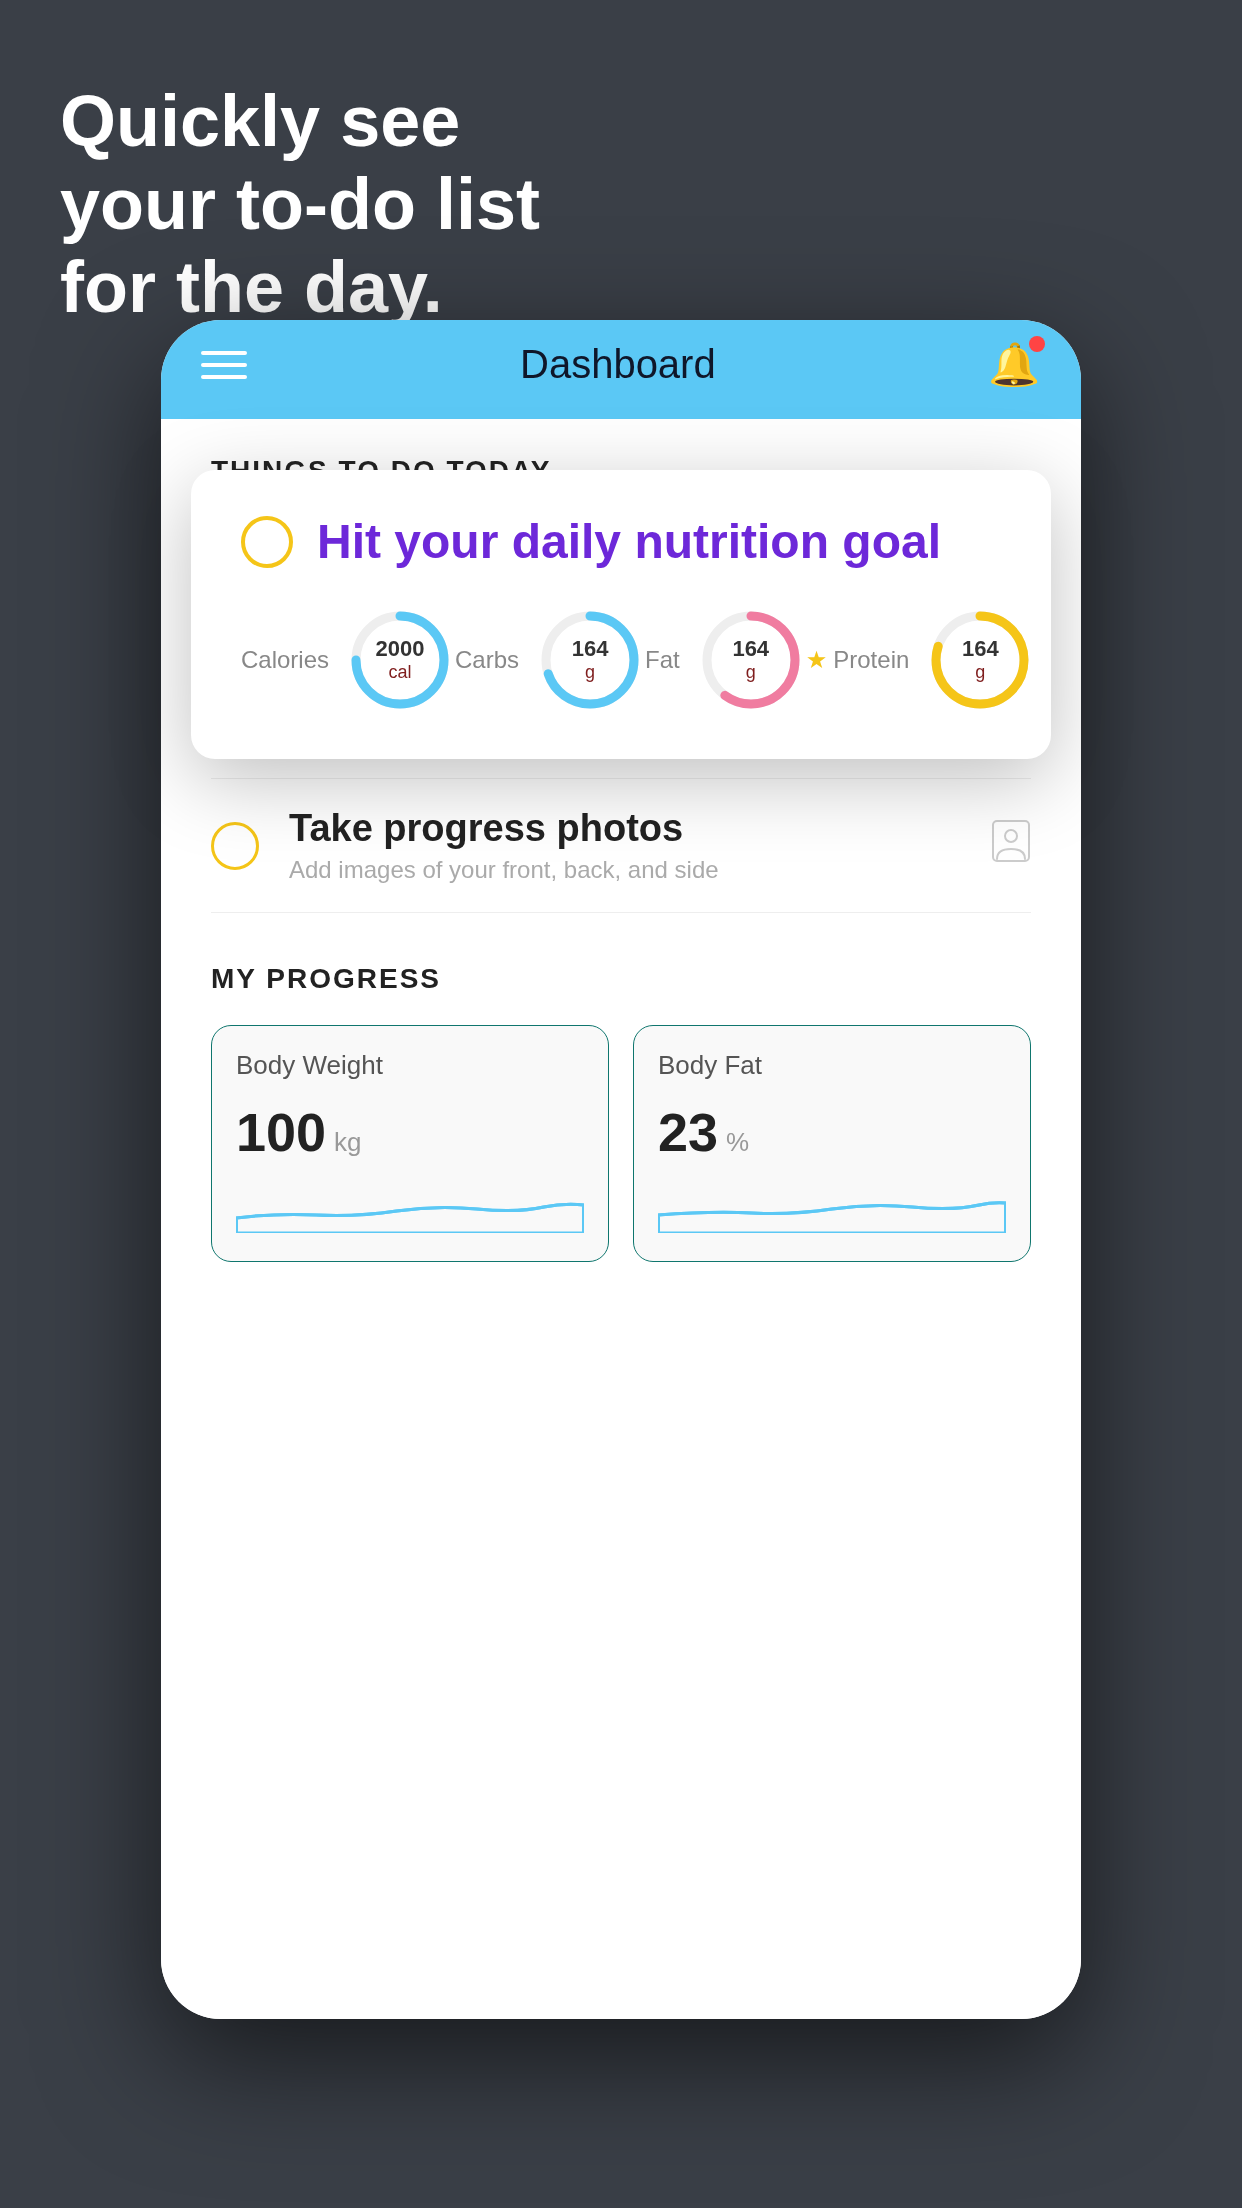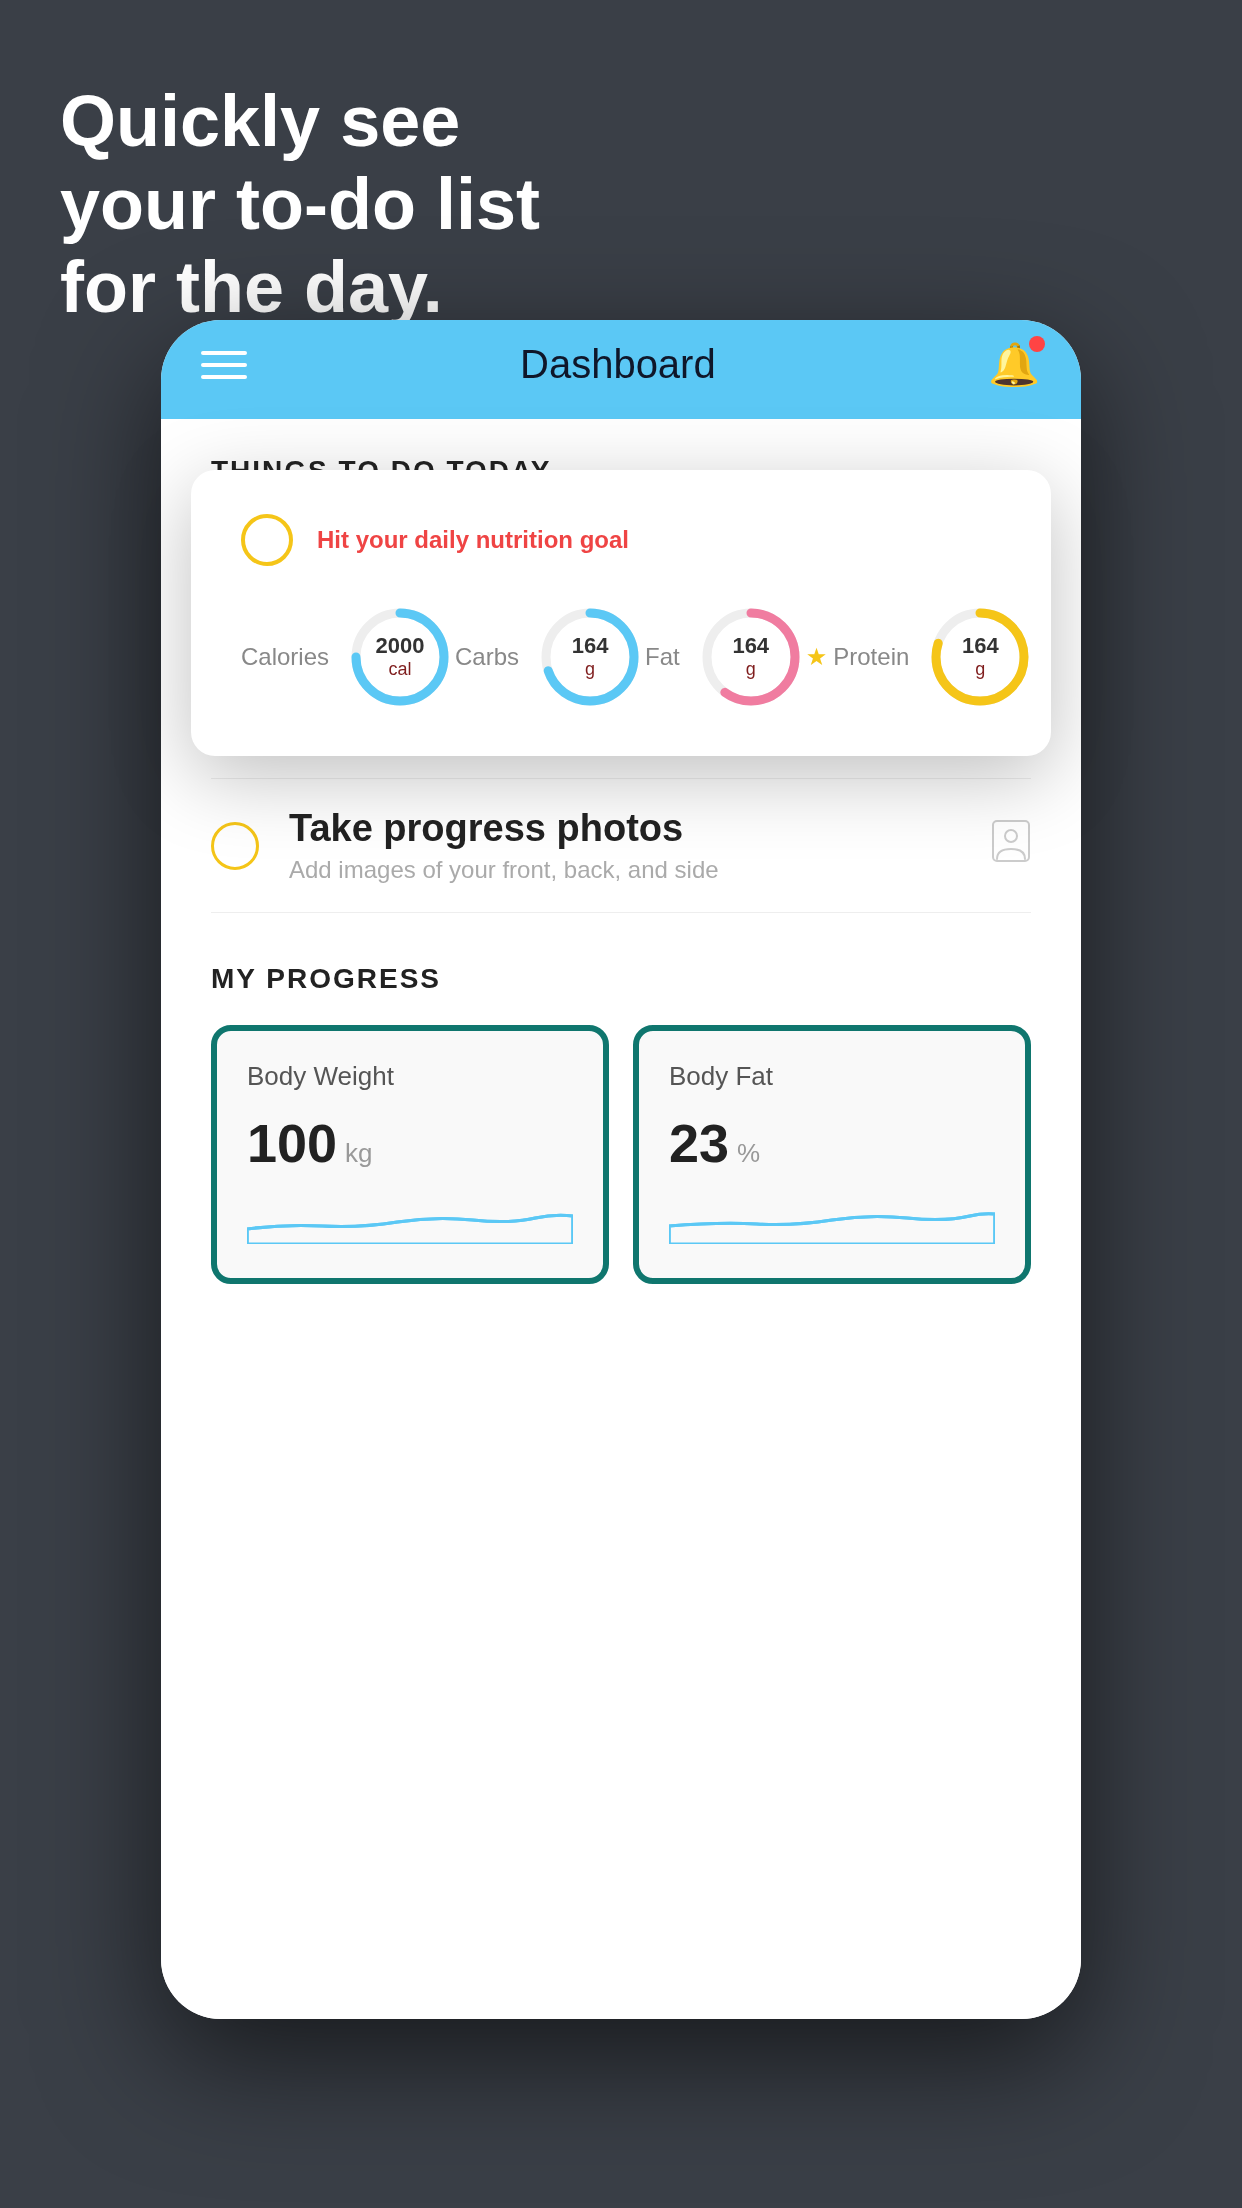--- a/index.html
+++ b/index.html
@@ -180,23 +180,23 @@
       margin-bottom: 36px;
     }
     .circle-check {
       width: 52px;
       height: 52px;
       border-radius: 50%;
       border: 4px solid #f5c518;
       flex-shrink: 0;
     }
     .card-title {
-      font-size: 24px;
+      font-size: 48px;
       font-weight: 600;
-      color: #ef4444;
+      color: #6d28d9;
     }
 
     
     .nutrition-circles {
       display: flex;
       justify-content: space-around;
       align-items: flex-start;
     }
     .nutrition-item {
       display: flex;
@@ -306,22 +306,22 @@
       margin-bottom: 30px;
     }
     .progress-cards {
       display: flex;
       gap: 24px;
     }
     .progress-card {
       flex: 1;
       background: #f9f9f9;
       border-radius: 20px;
-      padding: 30px;
-      border: 6px solid #0f766e;
+      padding: 24px;
+      border: 1px solid #0f766e;
     }
     .progress-card-title {
       font-size: 26px;
       color: #555;
       margin-bottom: 20px;
     }
     .progress-value-row {
       display: flex;
       align-items: baseline;
       gap: 8px;

